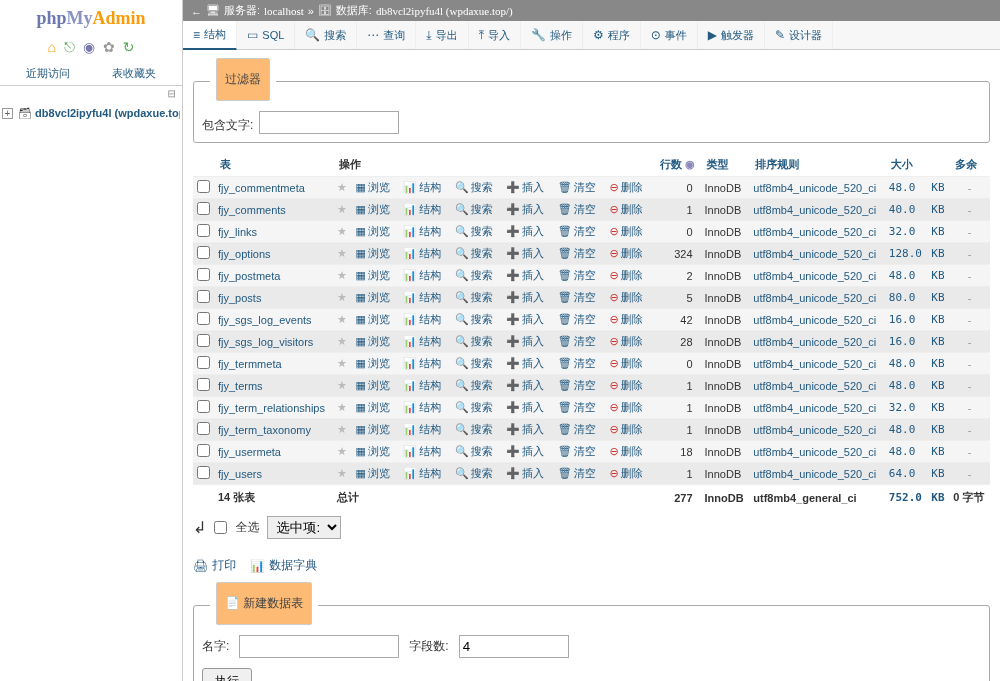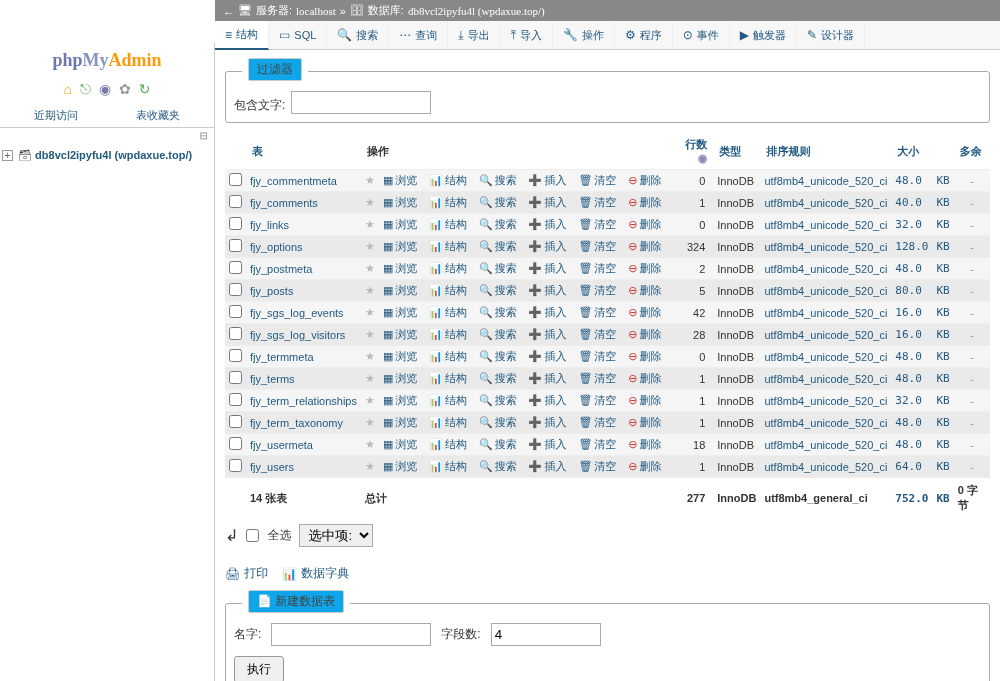--- a/index.html
+++ b/index.html
@@ -1,18 +1,18 @@
 <!DOCTYPE html>
 <html><head>
 <meta charset="utf-8">
 <style>
 * { box-sizing: border-box; margin: 0; padding: 0; }
 body { font-family: sans-serif; font-size: 12px; color: #333; background: #fff; width: 1000px; height: 681px; overflow: hidden; }
 .container { display: flex; height: 100%; }
-.sidebar { width: 215px; background: #fff; border-right: 1px solid #ccc; display: flex; flex-direction: column; margin-top: 42px; }
+.sidebar { width: 183px; background: #fff; border-right: 1px solid #ccc; display: flex; flex-direction: column; }
 .logo { padding: 8px; text-align: center; }
 .logo span { font-family: Georgia, serif; font-size: 18px; font-weight: bold; }
 .logo .p1 { color: #6c78af; } .logo .p2 { color: #8993c0; } .logo .p3 { color: #f89c0e; }
 .home-icons { text-align: center; padding: 2px 0 6px; font-size: 14px; }
 .home-icons span { margin: 0 2px; cursor: pointer; }
 .nav-tabs { display: flex; border-bottom: 1px solid #ccc; padding: 0 5px; }
 .nav-tabs span { flex: 1; padding: 4px; text-align: center; cursor: pointer; color: #235a81; font-size: 11px; }
 .collapse { text-align: right; padding: 2px 6px; font-size: 10px; color: #888; }
 .tree { padding: 4px 2px; font-size: 11px; }
 .tree-item { padding: 2px 0; white-space: nowrap; overflow: hidden; }
@@ -22,21 +22,21 @@
 .main { flex: 1; display: flex; flex-direction: column; overflow: hidden; }
 .server-bar { background: #888; color: #fff; font-size: 11px; padding: 3px 8px; display: flex; align-items: center; gap: 4px; }
 .server-bar a { color: #fff; text-decoration: none; font-family: Liberation Serif, serif; }
 .topmenu { display: flex; background: #f7f7f7; border-bottom: 1px solid #ccc; }
 .topmenu .tab { padding: 6px 10px; display: flex; align-items: center; gap: 4px; cursor: pointer; border-right: 1px solid #eee; color: #235a81; font-size: 11px; }
 .topmenu .tab.active { background: #fff; border-bottom: 2px solid #235a81; margin-bottom: -1px; }
 .topmenu .ico { font-size: 12px; }
 .content { padding: 10px 10px 0 10px; overflow-y: auto; flex: 1; }
 .fieldset { border: 1px solid #aaa; border-radius: 3px; padding: 8px; margin-bottom: 10px; }
 .fieldset legend { padding: 0 6px; background: #fff; margin-left: 8px; color: #444; }
-.legend-box { display: inline-block; background: #0ea5e9; border: 1px solid #ccc; border-radius: 2px; padding: 2px 8px; position: relative; top: -2px; }
+.legend-box { display: inline-block; background: #fdba74; border: 1px solid #ccc; border-radius: 2px; padding: 12px 8px; position: relative; top: -2px; }
 .filter-row { display: flex; align-items: flex-end; gap: 6px; }
 .filter-row input { border: 1px solid #aaa; padding: 3px 5px; width: 140px; }
 table.tbl { width: 100%; border-collapse: collapse; font-size: 11px; }
 table.tbl th { background: #fff; text-align: left; padding: 4px 6px; font-weight: bold; color: #235a81; }
 table.tbl th.nosort { color: #333; }
 table.tbl td { padding: 3px 4px; border-top: 1px solid #eee; vertical-align: middle; }
 table.tbl tr.odd { background: #f5f5f5; }
 table.tbl tr.even { background: #eaeaea; }
 table.tbl a { color: #235a81; text-decoration: none; cursor: pointer; }
 .tblname { color: #235a81; }

